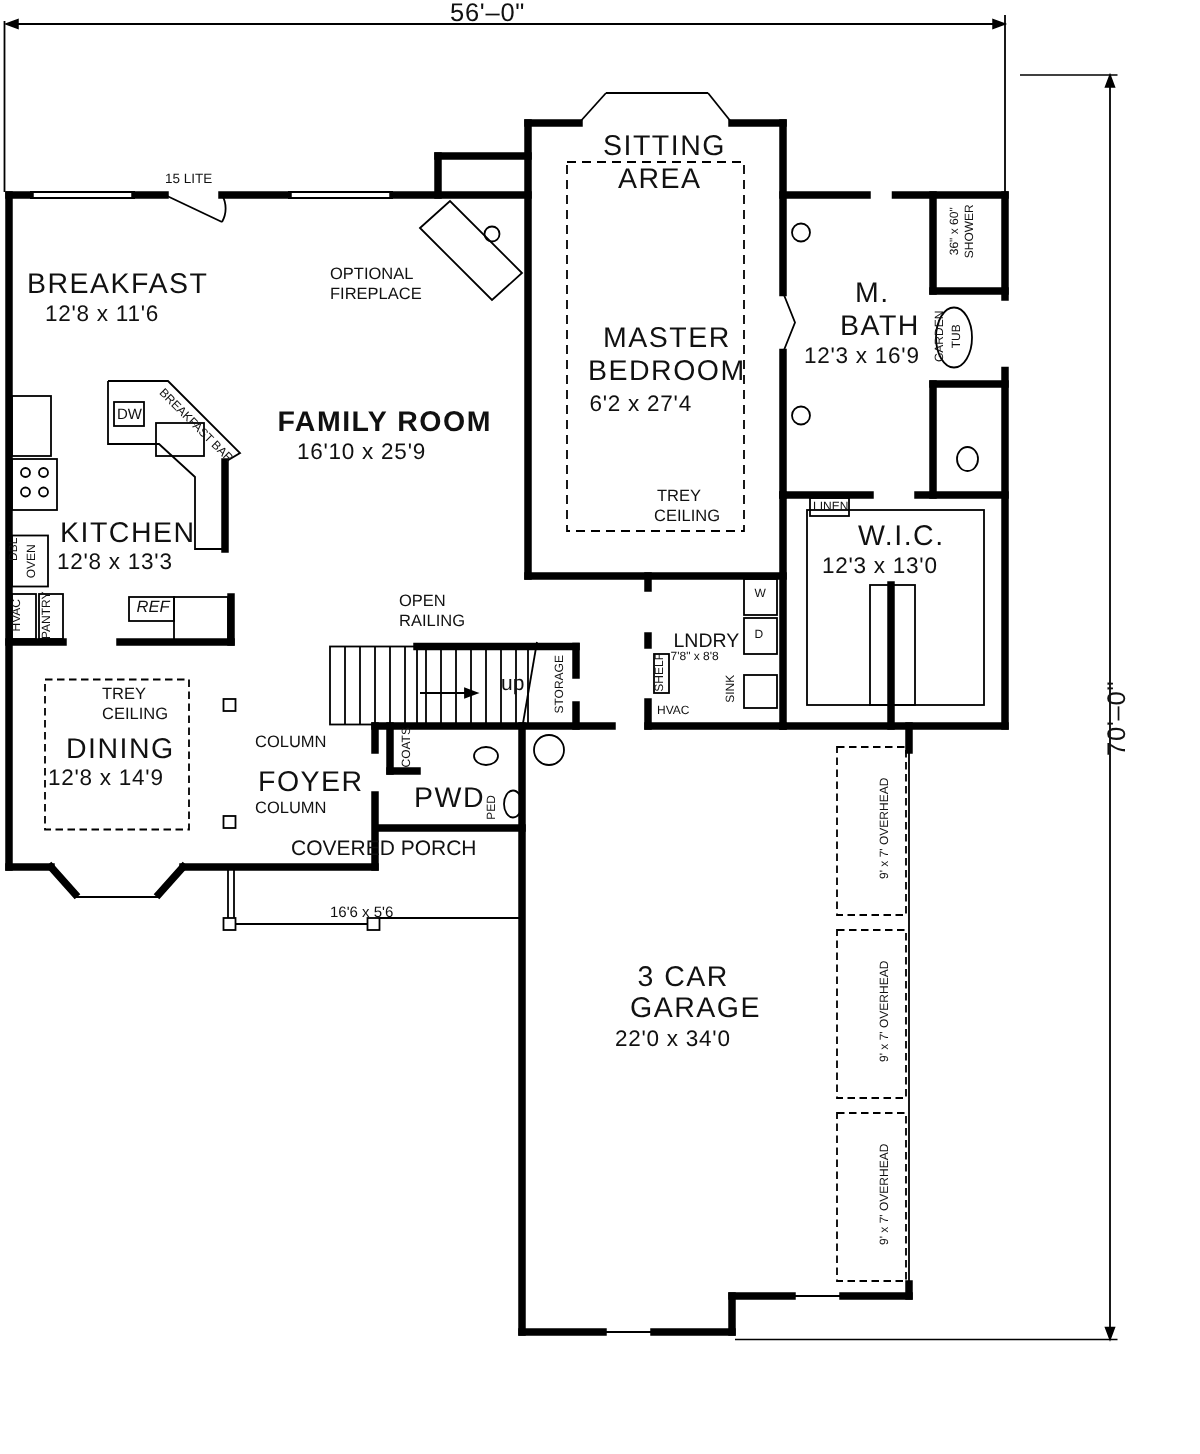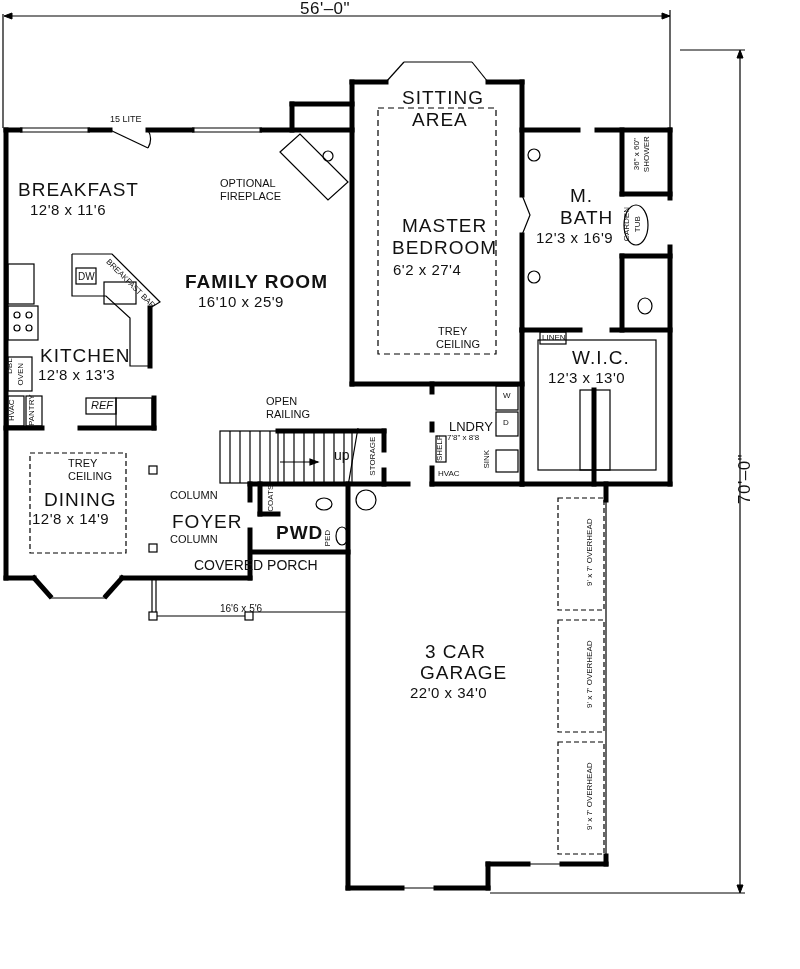--- a/index.html
+++ b/index.html
@@ -256,21 +256,21 @@
 
 <div class="lbl sm" style="left:68px;top:458px;">TREY</div>
 <div class="lbl sm" style="left:68px;top:471px;">CEILING</div>
 <div class="lbl rn" style="left:44px;top:490px;">DINING</div>
 <div class="lbl dim" style="left:32px;top:511px;">12'8 x 14'9</div>
 
 <div class="lbl sm" style="left:170px;top:490px;">COLUMN</div>
 <div class="lbl rn" style="left:172px;top:512px;">FOYER</div>
 <div class="lbl sm" style="left:170px;top:534px;">COLUMN</div>
 <div class="lbl xs vert" style="left:258px;top:494px;">COATS</div>
-<div class="lbl rn" style="left:276px;top:523px;font-weight:bold;">PWD</div>
+<div class="lbl rn" style="left:276px;top:523px;">PWD</div>
 <div class="lbl xs vert" style="left:320px;top:534px;">PED</div>
 
 <div class="lbl sm" style="left:194px;top:558px;font-size:14px;">COVERED PORCH</div>
 <div class="lbl xs" style="left:220px;top:604px;font-size:10px;">16'6 x 5'6</div>
 
 <div class="lbl rn" style="left:425px;top:642px;">3 CAR</div>
 <div class="lbl rn" style="left:420px;top:663px;">GARAGE</div>
 <div class="lbl dim" style="left:410px;top:685px;">22'0 x 34'0</div>
 
 <div class="lbl xs vert" style="left:540px;top:548px;width:100px;">9' x 7'   OVERHEAD</div>

